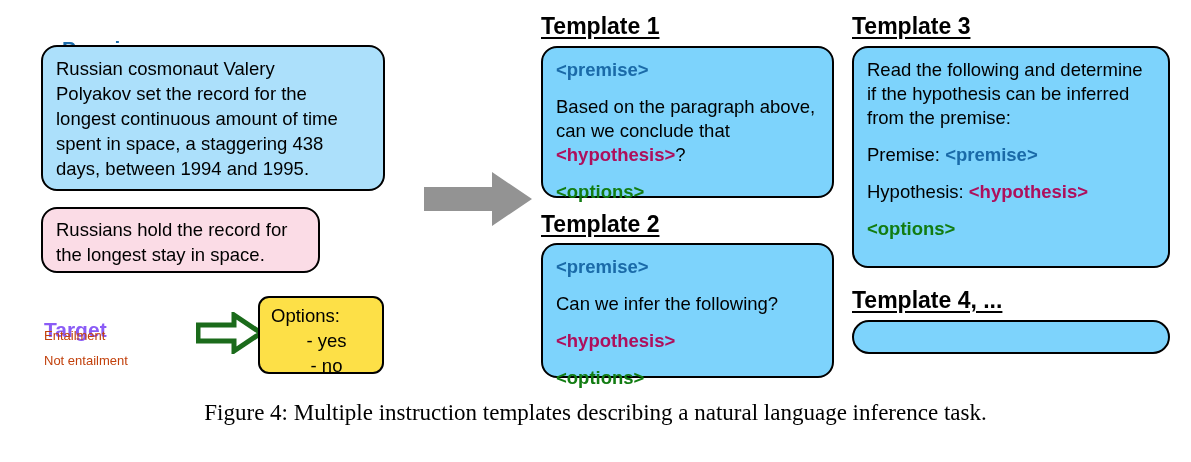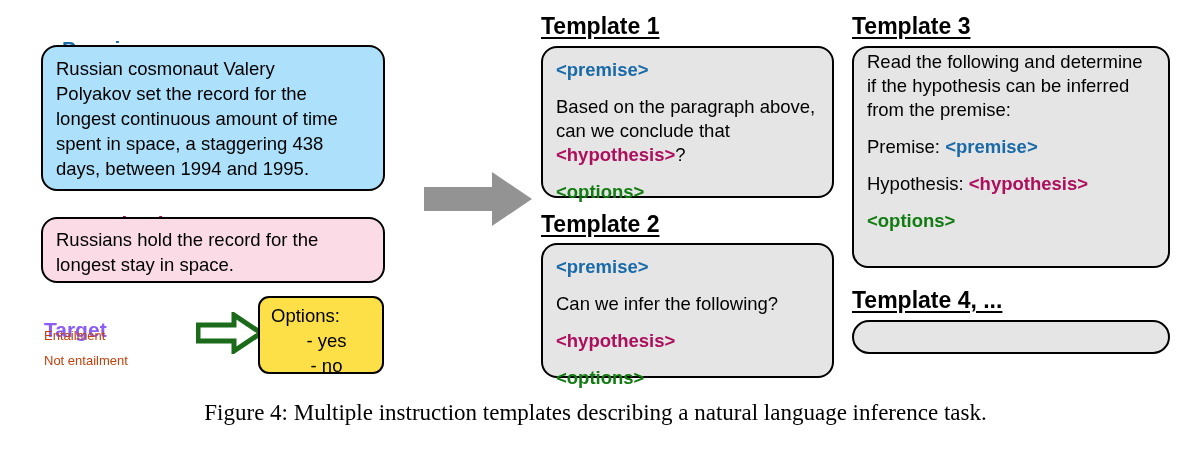--- a/index.html
+++ b/index.html
@@ -24,21 +24,21 @@
   }
   .sec-head.premise   { color: #1a6aa8; }
   .sec-head.hypothesis{ color: #ae0f5c; }
   .sec-head.target    { color: #8b5cf6; }
 
   
   .rbox {
     box-sizing: border-box;
     border: 2.5px solid #000000;
     border-radius: 16px;
-    background: #e5e5e5;
+    background: #7dd3fc;
   }
   .rbox.blue  { background: #ace0fb; }
   .rbox.pink  { background: #fbdce6; }
   .rbox.green { background: #fde047; border-radius: 11px; }
 
   .boxtext {
     font-size: 18.5px;
     line-height: 25px;
     color: #000000;
     white-space: pre-line;
@@ -91,21 +91,21 @@
 <body>
 
 <div class="abs sec-head premise" style="left:62px; top:13px;">Premise</div>
 
 <div class="abs rbox blue" style="left:41px; top:45px; width:344px; height:146px;">
   <div class="boxtext" style="padding:9px 29px 0 13px;">Russian cosmonaut Valery Polyakov set the record for the longest continuous amount of time spent in space, a staggering 438 days, between 1994 and 1995.</div>
 </div>
 
 <div class="abs sec-head hypothesis" style="left:62px; top:188px;">Hypothesis</div>
 
-<div class="abs rbox pink" style="left:41px; top:217px; width:344px; height:66px;">
+<div class="abs rbox pink" style="left:41px; top:207px; width:279px; height:66px;">
   <div class="boxtext" style="padding:8px 13px 0 13px;">Russians hold the record for the longest stay in space.</div>
 </div>
 
 <div class="abs sec-head target" style="left:44px; top:294px;">Target</div>
 
 <div class="abs target-list" style="left:44px; top:323px;">Entailment
 Not entailment</div>
 
 <div class="abs green-arrow" style="left:196px; top:312px;">
   <svg width="68" height="42" viewBox="0 0 68 42">
@@ -142,21 +142,21 @@
       <div class="tpl-line"><span class="ph-premise">&lt;premise&gt;</span></div>
       <div class="tpl-line"><span>Can we infer the following?</span></div>
       <div class="tpl-line"><span class="ph-hypothesis">&lt;hypothesis&gt;</span></div>
       <div class="tpl-line"><span class="ph-options">&lt;options&gt;</span></div>
     </div>
 </div>
 
 <div class="abs tpl-title" style="left:852px; top:13px;">Template 3</div>
 
 <div class="abs rbox" style="left:852px; top:46px; width:318px; height:222px;">
-  <div style="padding:2px 13px 0 13px;">
+  <div style="padding:10px 13px 0 13px;">
       <div class="tpl-line"><span>Read the following and determine if the hypothesis can be inferred from the premise:</span></div>
       <div class="tpl-line"><span>Premise: </span><span class="ph-premise">&lt;premise&gt;</span></div>
       <div class="tpl-line"><span>Hypothesis: </span><span class="ph-hypothesis">&lt;hypothesis&gt;</span></div>
       <div class="tpl-line"><span class="ph-options">&lt;options&gt;</span></div>
     </div>
 </div>
 
 <div class="abs tpl-title" style="left:852px; top:287px;">Template 4, ...</div>
 
 <div class="abs rbox" style="left:852px; top:320px; width:318px; height:34px; border-radius:17px;"></div>

